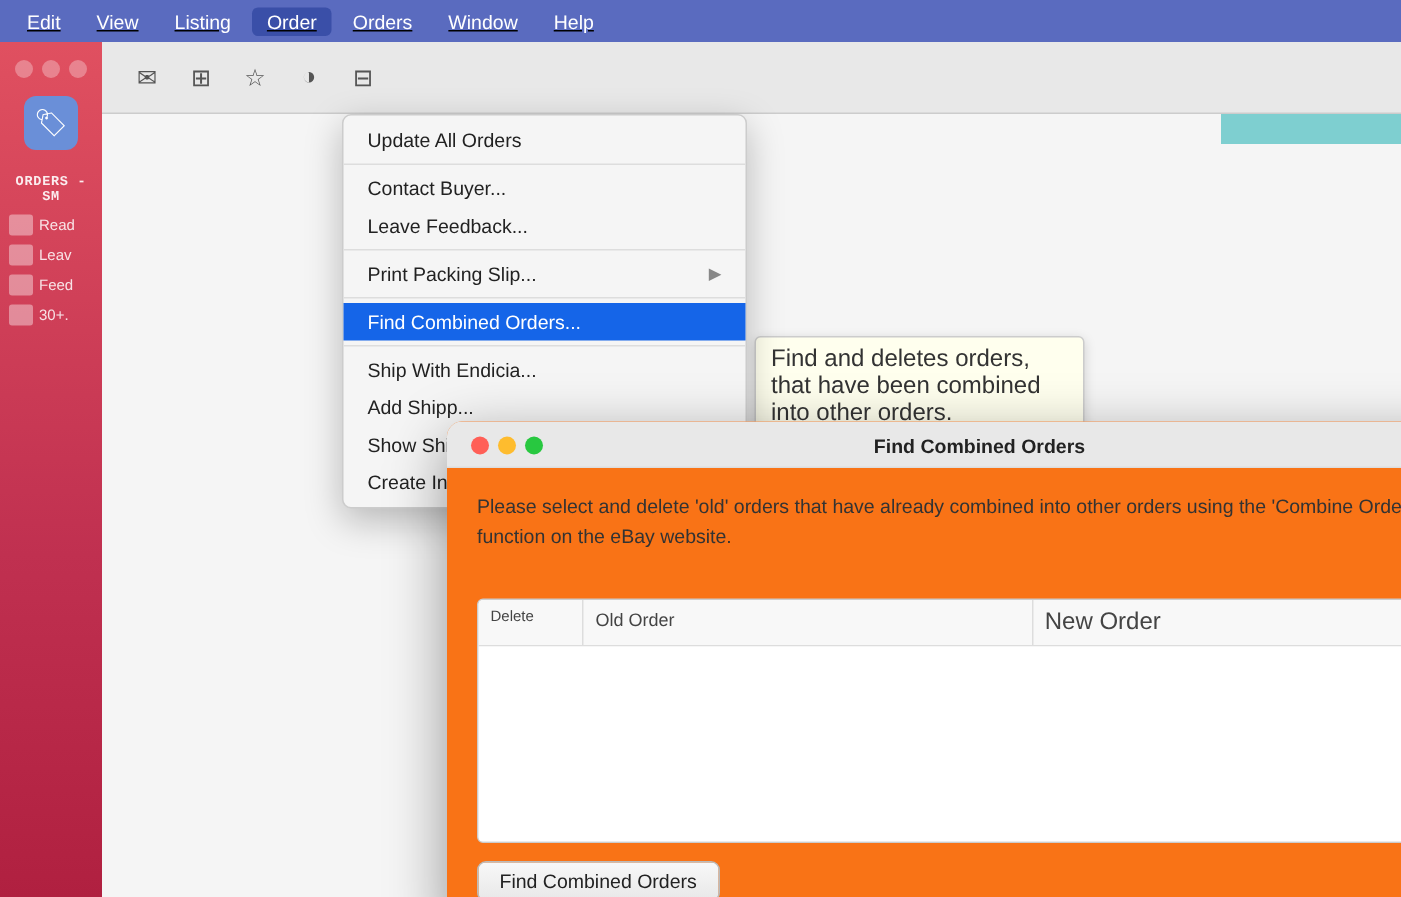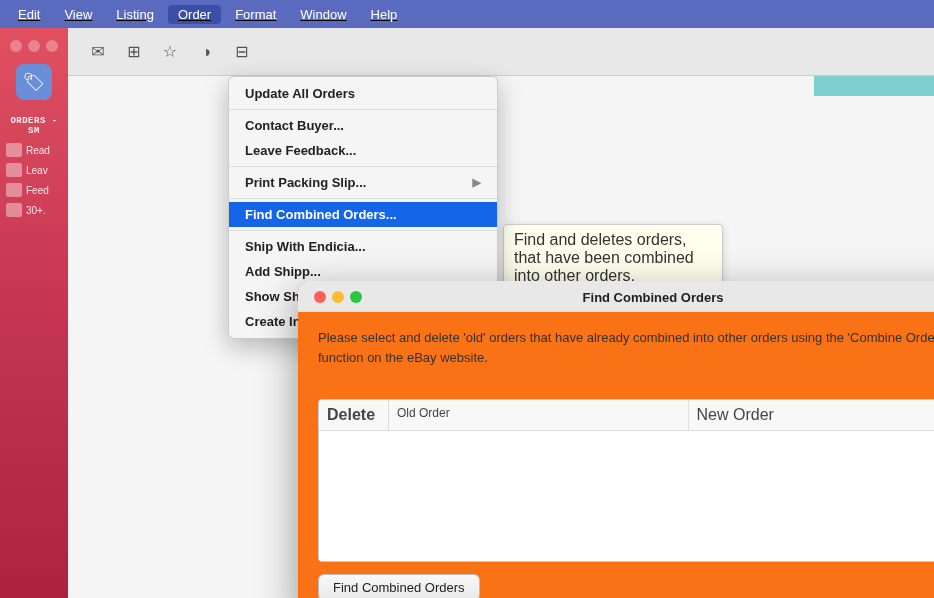--- a/index.html
+++ b/index.html
@@ -172,21 +172,20 @@
     }
     .menu-section-item {
       padding: 5px 16px;
       color: #222;
       cursor: pointer;
       display: flex;
       align-items: center;
       justify-content: space-between;
       font-size: 13px;
       border-radius: 0;
-      font-weight: bold;
     }
     .menu-section-item.highlighted {
       background: #1565e8;
       color: white;
     }
     .menu-divider {
       height: 1px;
       background: #ddd;
       margin: 3px 0;
     }
@@ -266,23 +265,23 @@
       margin-bottom: 0;
     }
     #modal-table-header {
       display: flex;
       border-bottom: 1px solid #ddd;
       background: #f8f8f8;
     }
     .table-col-delete {
       width: 70px;
       padding: 6px 8px;
-      font-size: 16px;
+      font-size: 10px;
       color: #444;
-      font-weight: 700;
+      font-weight: 400;
       border-right: 1px solid #ddd;
     }
     .table-col-old {
       flex: 1;
       padding: 6px 8px;
       font-size: 12px;
       color: #444;
       font-weight: 500;
       border-right: 1px solid #ddd;
     }
@@ -318,21 +317,21 @@
     }
   </style>
 </head>
 <body>
 
 <div id="menubar">
   <span class="menu-item">Edit</span>
   <span class="menu-item">View</span>
   <span class="menu-item">Listing</span>
   <span class="menu-item active">Order</span>
-  <span class="menu-item">Format</span>
+  <span class="menu-item">Orders</span>
   <span class="menu-item">Window</span>
   <span class="menu-item">Help</span>
 </div>
 
 <div id="app-window">
 
   <div id="sidebar">
     <div class="sidebar-dots">
       <div class="dot"></div>
       <div class="dot"></div>

